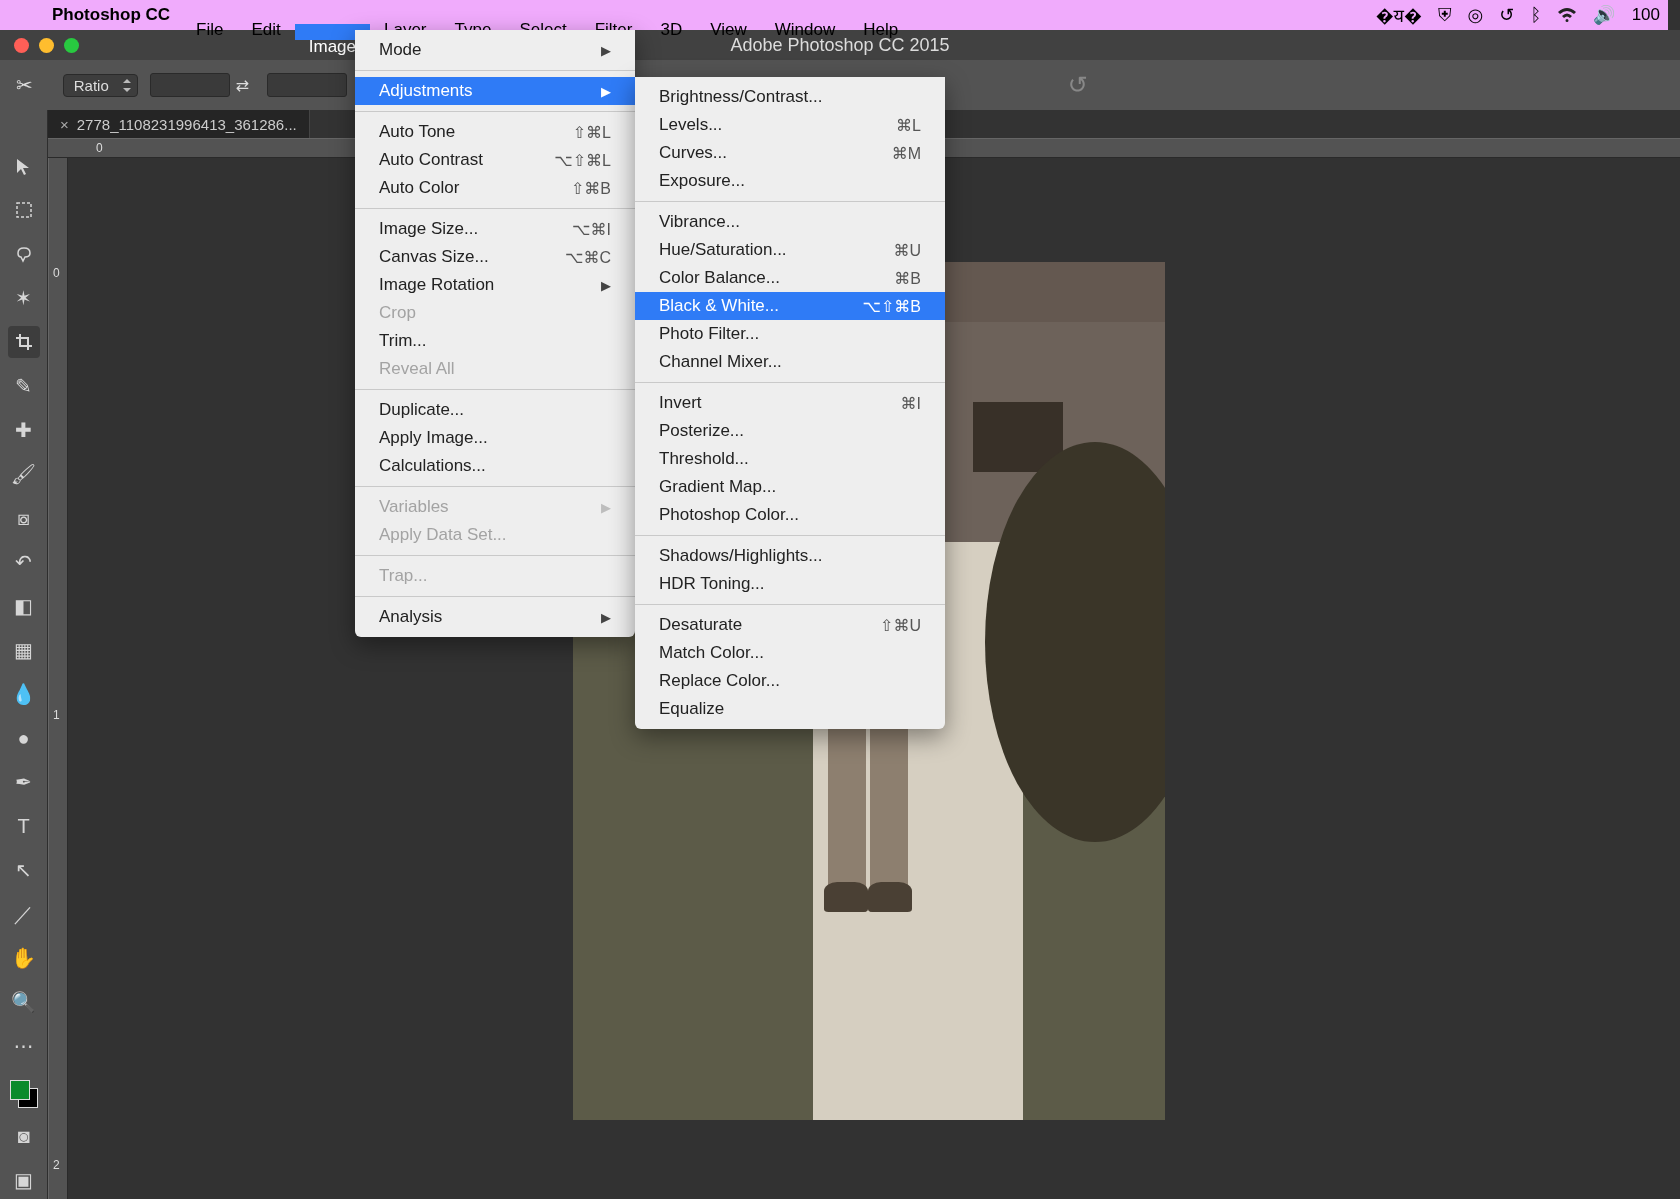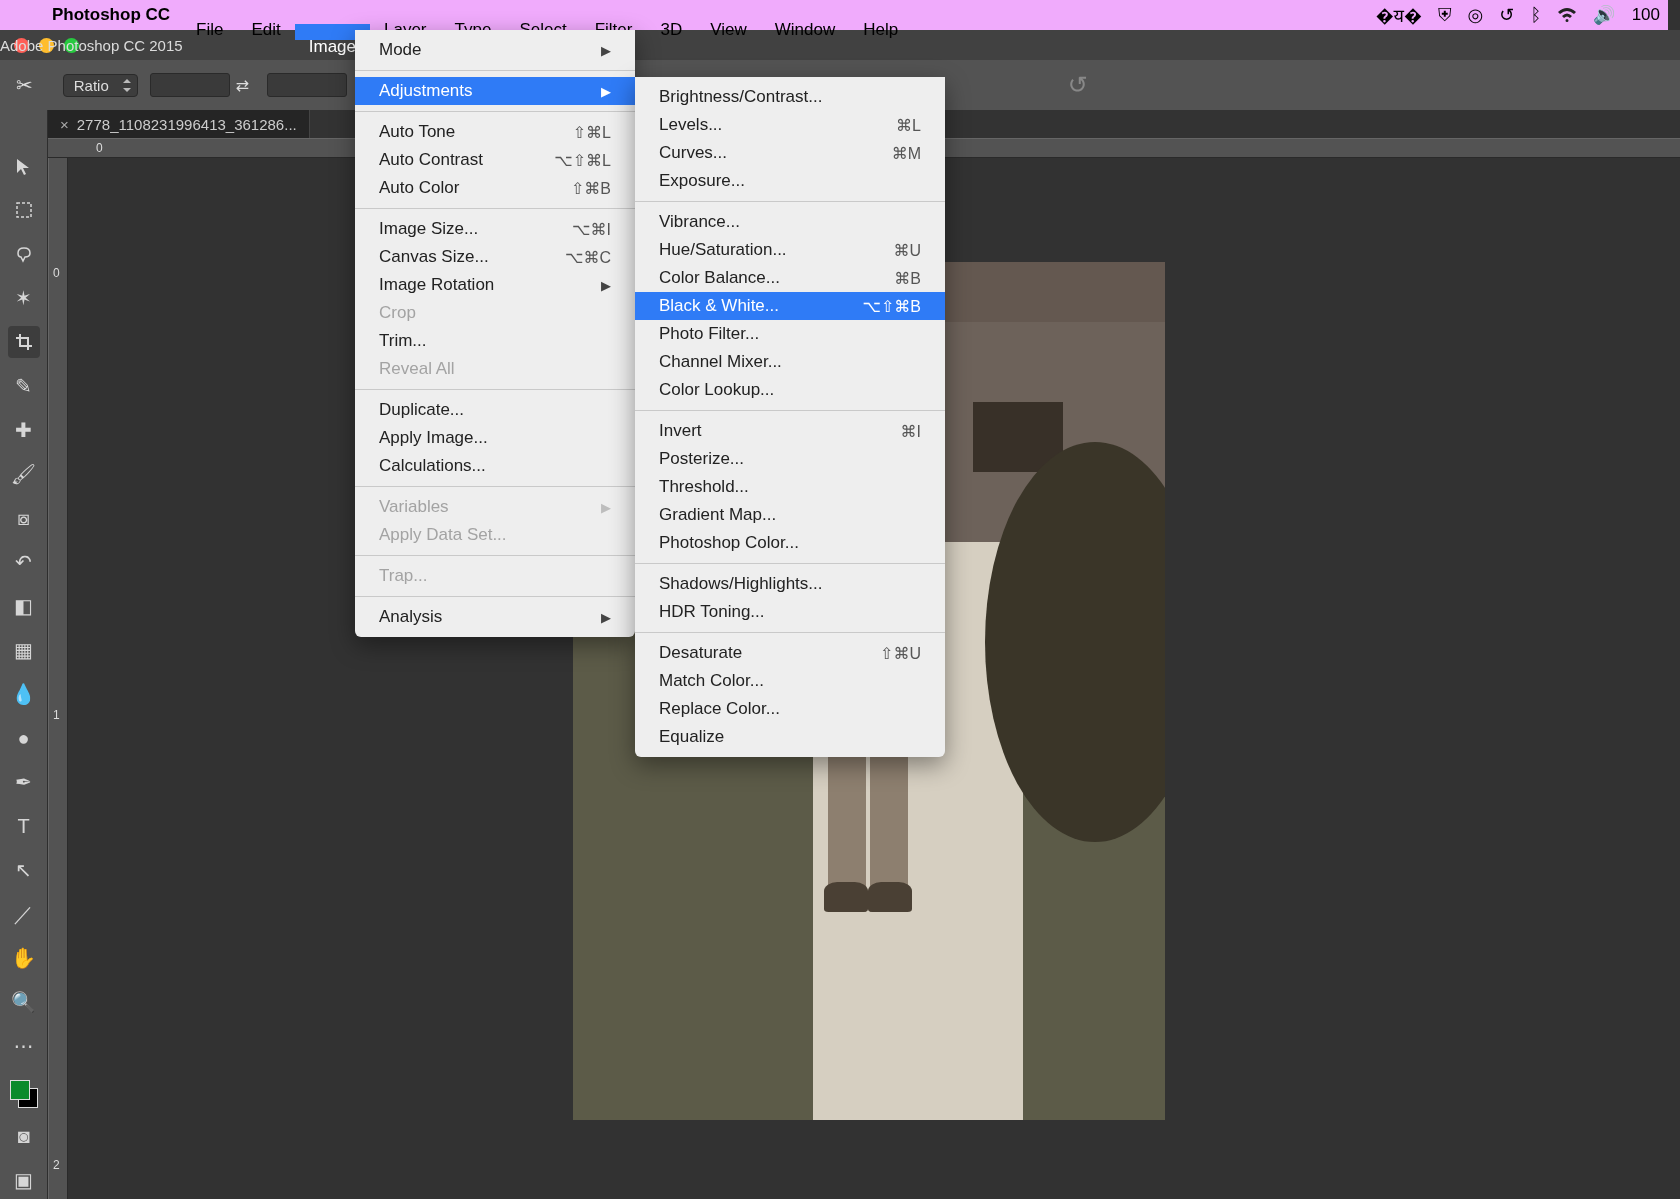--- a/index.html
+++ b/index.html
@@ -14,21 +14,21 @@
 .menubar .right { margin-left: auto; display: flex; align-items: center; gap: 16px; padding-right: 8px; font-size: 17px; }
 .menubar .right .ic { font-size: 18px; }
 
 
 .win { position: absolute; top: 30px; left: 0; right: 0; height: 30px; background: #414141; display: flex; align-items: center; z-index: 5; }
 .win .dots { display: flex; gap: 10px; padding-left: 14px; }
 .win .dot { width: 15px; height: 15px; border-radius: 50%; }
 .win .dot.r { background: #ff5f57; }
 .win .dot.y { background: #ffbd2e; }
 .win .dot.g { background: #28c940; }
-.win .title { color: #dcdcdc; font-size: 15px; position: absolute; left: 0; right: 0; text-align: left; pointer-events: none; }
+.win .title { color: #dcdcdc; font-size: 18px; position: absolute; left: 0; right: 0; text-align: center; pointer-events: none; }
 
 
 .optbar { position: absolute; top: 60px; left: 0; right: 0; height: 50px; background: #535353; display: flex; align-items: center; padding-left: 16px; z-index: 4; }
 .optbar .cropic { color: #ddd; font-size: 20px; margin-right: 30px; }
 .optbar .ratio { background: #3d3d3d; border: 1px solid #2a2a2a; color: #ddd; font-size: 15px; padding: 2px 28px 2px 10px; border-radius: 4px; position: relative; }
 .optbar .ratio::after { content: ""; position: absolute; right: 6px; top: 4px; width: 0; height: 0; border-left: 4px solid transparent; border-right: 4px solid transparent; border-bottom: 4px solid #bbb; }
 .optbar .ratio::before { content: ""; position: absolute; right: 6px; bottom: 4px; width: 0; height: 0; border-left: 4px solid transparent; border-right: 4px solid transparent; border-top: 4px solid #bbb; }
 .optbar .field { width: 80px; height: 24px; background: #3a3a3a; border: 1px solid #2a2a2a; margin-left: 12px; border-radius: 3px; }
 .optbar .deltxt { color: #ddd; font-size: 15px; margin-left: 473px; }
 .optbar .reset { color: #888; font-size: 24px; margin-left: 170px; }
@@ -322,23 +322,20 @@
     <div class="row hl">
       <span class="lbl">Black &amp; White...</span>
       <span class="sc">⌥⇧⌘B</span>
     </div>
     <div class="row">
       <span class="lbl">Photo Filter...</span>
     </div>
     <div class="row">
       <span class="lbl">Channel Mixer...</span>
     </div>
-    <div class="row">
-      <span class="lbl">Color Lookup...</span>
-    </div>
     <div class="sep"></div>
     <div class="row">
       <span class="lbl">Invert</span>
       <span class="sc">⌘I</span>
     </div>
     <div class="row">
       <span class="lbl">Posterize...</span>
     </div>
     <div class="row">
       <span class="lbl">Threshold...</span>

